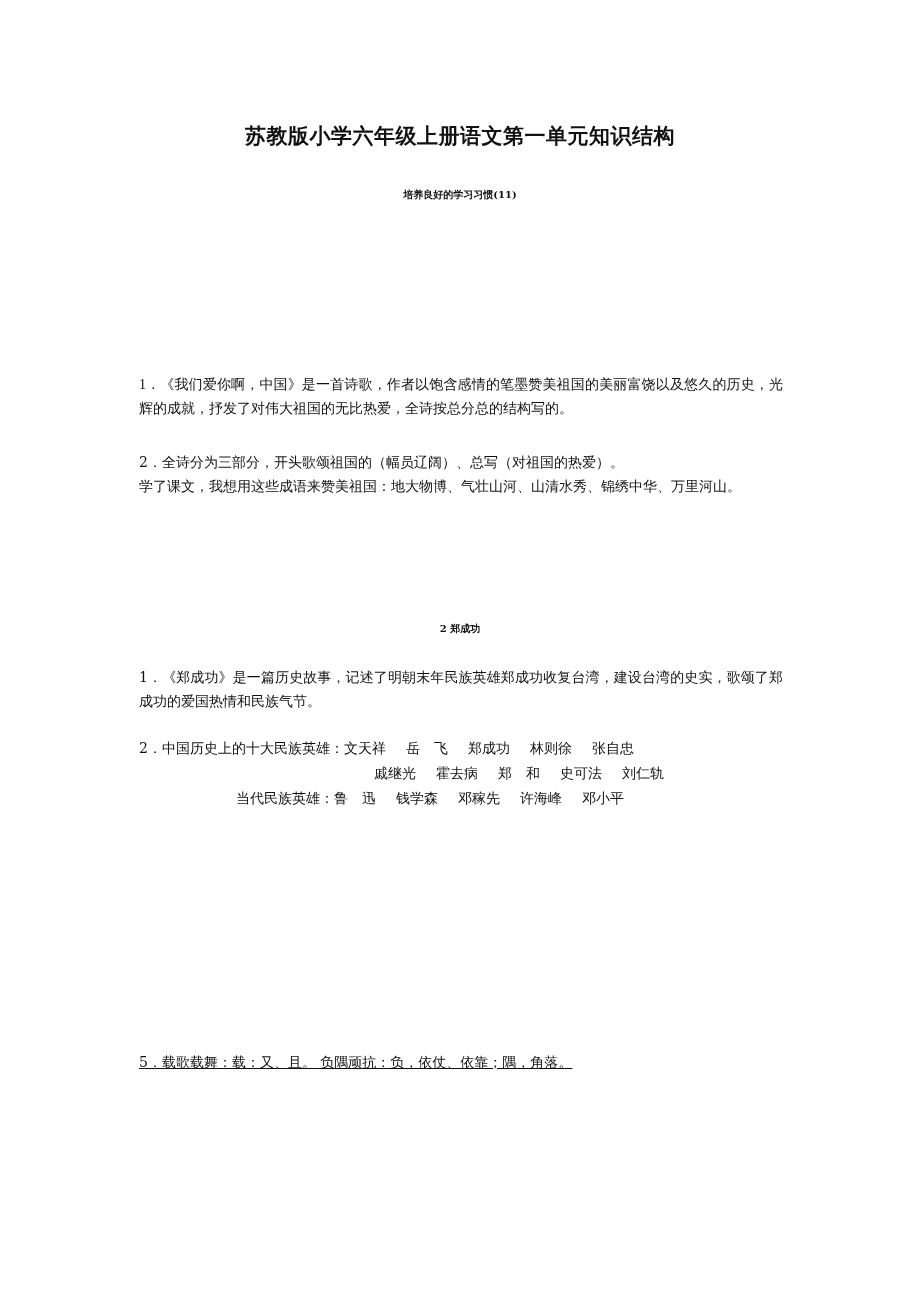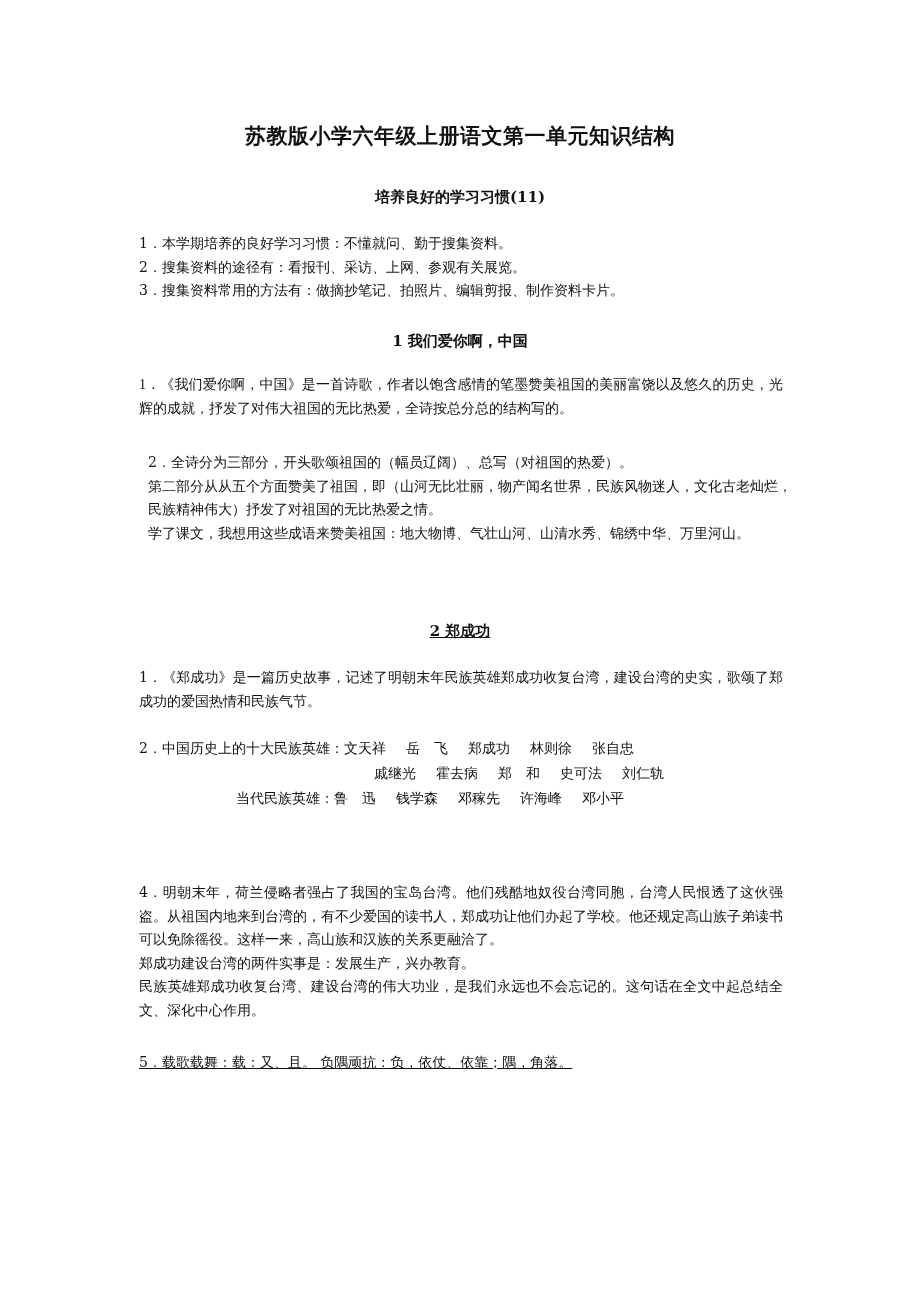--- a/index.html
+++ b/index.html
@@ -32,21 +32,21 @@
       font-weight: bold;
       font-size: 21px;
       letter-spacing: 0.5px;
     }
     .sec-heading {
       position: absolute;
       left: 0;
       width: 920px;
       text-align: center;
       font-weight: bold;
-      font-size: 15px;
+      font-size: 10px;
     }
     .para {
       position: absolute;
       left: 139px;
       width: 644px;
       font-size: 14px;
       line-height: 23.5px;
       text-align: justify;
     }
     .line {
@@ -69,55 +69,43 @@
     }
   </style>
 </head>
 <body>
 
 <div class="page">
 
   <div class="doc-title">苏教版小学六年级上册语文第一单元知识结构</div>
 
   <div class="sec-heading" style="top:188px;">培养良好的学习习惯(11)</div>
-  <div class="para" style="top:232px;">
-    <span class="line">1．本学期培养的良好学习习惯：不懂就问、勤于搜集资料。</span>
-    <span class="line">2．搜集资料的途径有：看报刊、采访、上网、参观有关展览。</span>
-    <span class="line">3．搜集资料常用的方法有：做摘抄笔记、拍照片、编辑剪报、制作资料卡片。</span>
-  </div>
 
-  <div class="sec-heading" style="top:332px;">1 我们爱你啊，中国</div>
   <div class="para" style="top:373px;font-family:Liberation Serif, serif;">
     <span class="wrap">1．《我们爱你啊，中国》是一首诗歌，作者以饱含感情的笔墨赞美祖国的美丽富饶以及悠久的历史，光辉的成就，抒发了对伟大祖国的无比热爱，全诗按总分总的结构写的。</span>
   </div>
-  <div class="para" style="top:451px;margin-left:9px;">
+  <div class="para" style="top:451px;">
     <span class="wrap">2．全诗分为三部分，开头歌颂祖国的（幅员辽阔）、总写（对祖国的热爱）。</span>
-    <span class="wrap">第二部分从从五个方面赞美了祖国，即（山河无比壮丽，物产闻名世界，民族风物迷人，文化古老灿烂，民族精神伟大）抒发了对祖国的无比热爱之情。</span>
     <span class="wrap">学了课文，我想用这些成语来赞美祖国：地大物博、气壮山河、山清水秀、锦绣中华、万里河山。</span>
   </div>
 
-  <div class="sec-heading" style="top:622px;text-decoration:underline;">2 郑成功</div>
+  <div class="sec-heading" style="top:622px;">2 郑成功</div>
   <div class="para" style="top:666px;">
     <span class="wrap">1．《郑成功》是一篇历史故事，记述了明朝末年民族英雄郑成功收复台湾，建设台湾的史实，歌颂了郑成功的爱国热情和民族气节。</span>
   </div>
 
   <div class="heroes-row" style="left:139px; top:737px;">
     <span>2．中国历史上的十大民族英雄：</span><span class="hero">文天祥</span><span class="hero">岳　飞</span><span class="hero">郑成功</span><span class="hero">林则徐</span><span class="hero">张自忠</span>
   </div>
   <div class="heroes-row" style="left:374px; top:762px;">
     <span class="hero">戚继光</span><span class="hero">霍去病</span><span class="hero">郑　和</span><span class="hero">史可法</span><span class="hero">刘仁轨</span>
   </div>
   <div class="heroes-row" style="left:236px; top:787px;">
     <span>当代民族英雄：</span><span class="hero">鲁　迅</span><span class="hero">钱学森</span><span class="hero">邓稼先</span><span class="hero">许海峰</span><span class="hero">邓小平</span>
   </div>
 
 
-  <div class="para" style="top:881px;">
-    <span class="wrap">4．明朝末年，荷兰侵略者强占了我国的宝岛台湾。他们残酷地奴役台湾同胞，台湾人民恨透了这伙强盗。从祖国内地来到台湾的，有不少爱国的读书人，郑成功让他们办起了学校。他还规定高山族子弟读书可以免除徭役。这样一来，高山族和汉族的关系更融洽了。</span>
-    <span class="wrap">郑成功建设台湾的两件实事是：发展生产，兴办教育。</span>
-    <span class="wrap">民族英雄郑成功收复台湾、建设台湾的伟大功业，是我们永远也不会忘记的。这句话在全文中起总结全文、深化中心作用。</span>
-  </div>
 
   <div class="para" style="top:1051px;text-decoration:underline;">
     <span class="line">5．载歌载舞：载：又、且。 负隅顽抗：负，依仗、依靠；隅，角落。</span>
   </div>
 
 </div>
 
 </body></html>

